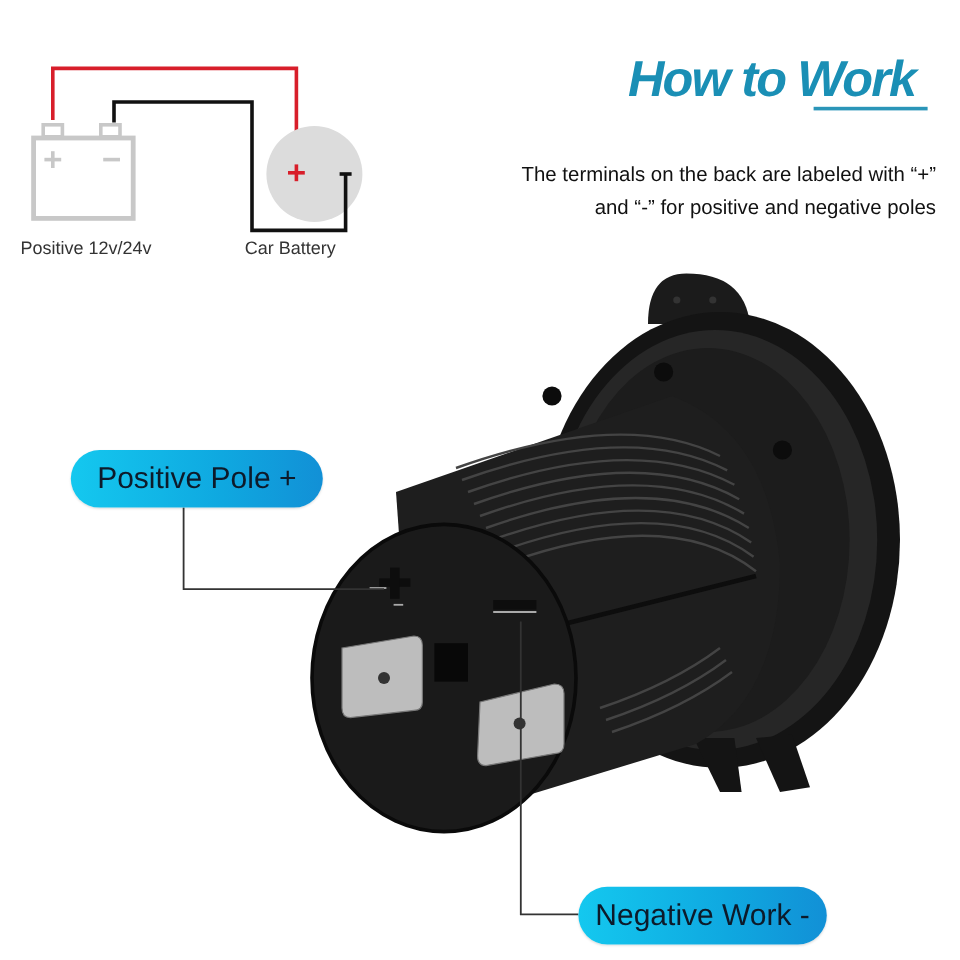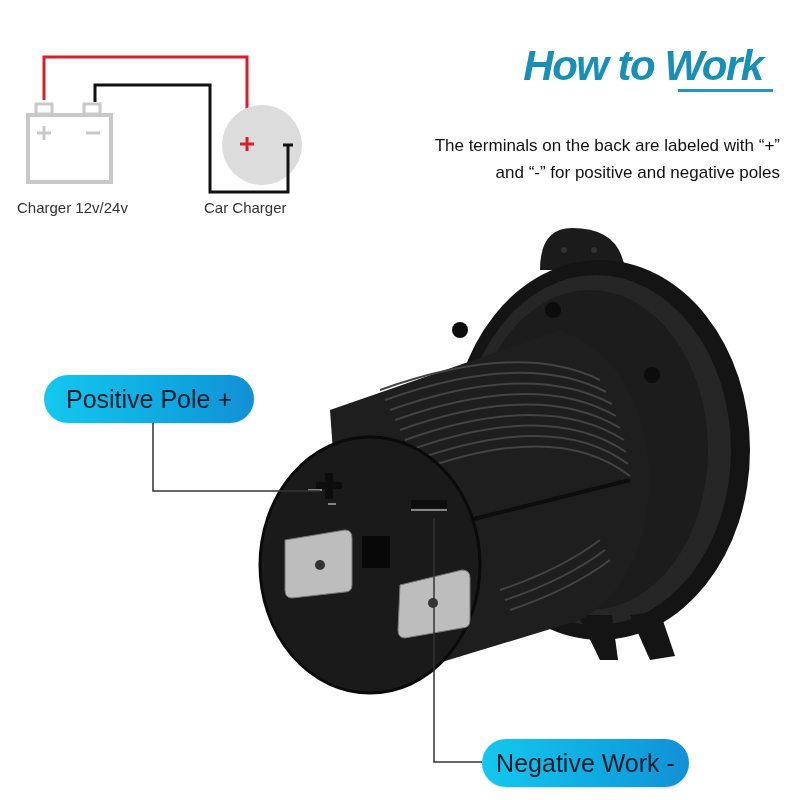--- a/index.html
+++ b/index.html
@@ -99,25 +99,25 @@
     <circle cx="320" cy="565" r="5" fill="#333"></circle>
 
     <path d="M400,585 L462,570 Q470,570 470,578 L470,620 Q470,628 462,628 L405,638 Q398,638 398,630 Z" fill="#bdbdbd" stroke="#777" stroke-width="1"></path>
     <circle cx="433" cy="603" r="5" fill="#333"></circle>
   </g>
 
   <polyline points="153,423 153,491 320,491" fill="none" stroke="#333" stroke-width="1.5"></polyline>
   <polyline points="434,518 434,762 482,762" fill="none" stroke="#333" stroke-width="1.5"></polyline>
 </svg>
 
-<div class="abs diag-label" style="left:17px; top:199px;">Charger 12v/24v</div>
-<div class="abs diag-label" style="left:204px; top:199px;">Car Charger</div>
+<div class="abs diag-label" style="left:17px; top:199px;">Positive 12v/24v</div>
+<div class="abs diag-label" style="left:204px; top:199px;">Car Battery</div>
 
 <div class="abs heading">How to Work</div>
 <div class="abs heading-underline"></div>
 
 <div class="abs desc">
   <div>The terminals on the back are labeled with “+”</div>
   <div>and “-” for positive and negative poles</div>
 </div>
 
-<div class="abs pill" style="left:44px; top:375px; width:210px;">Positive Pole +</div>
+<div class="abs pill" style="left:59px; top:375px; width:210px;">Positive Pole +</div>
 <div class="abs pill" style="left:482px; top:739px; width:207px;">Negative Work -</div>
 
 </body></html>

